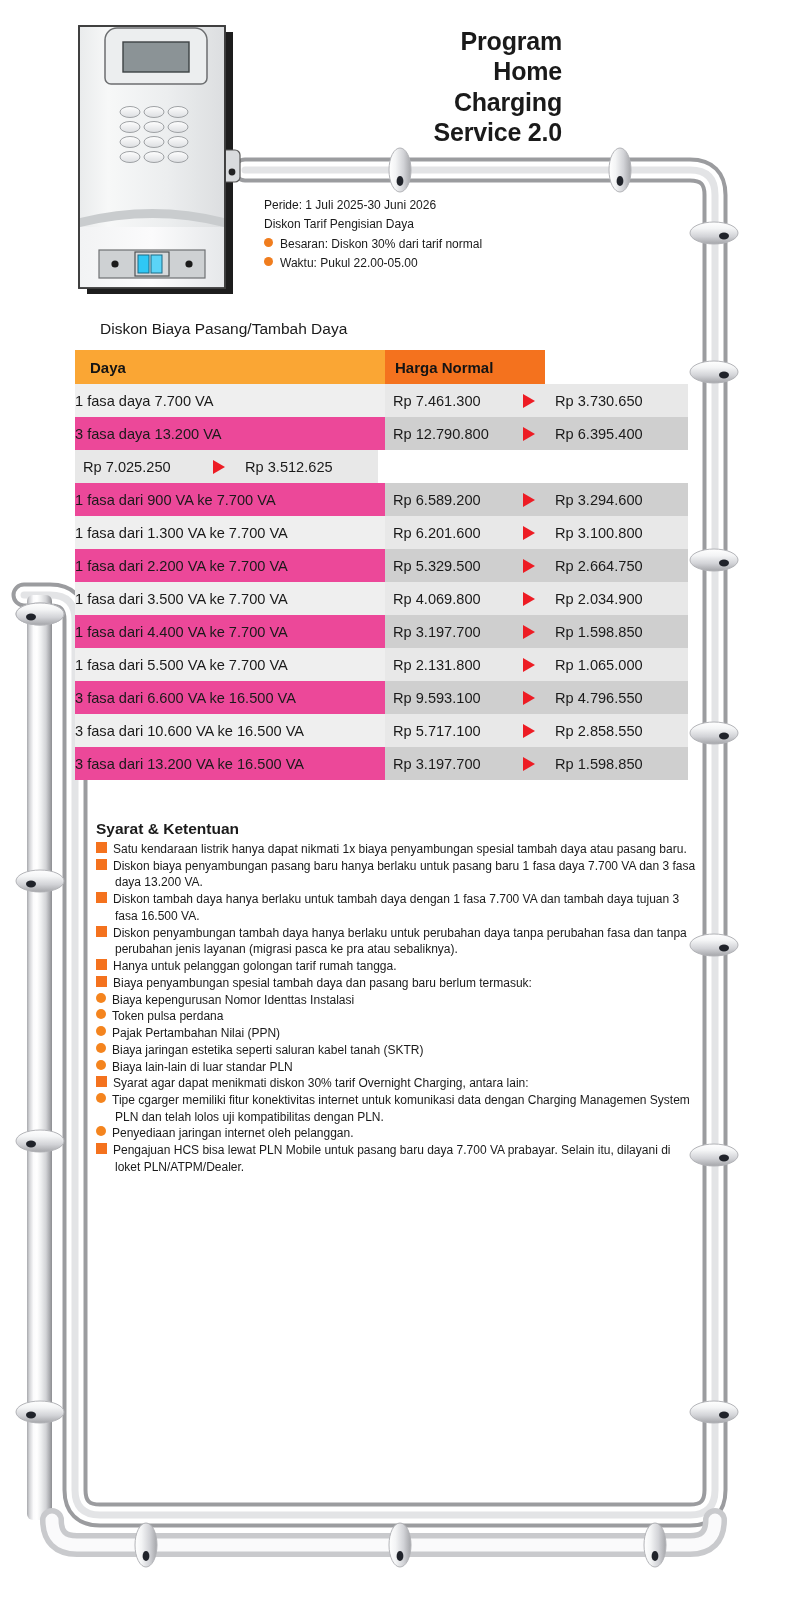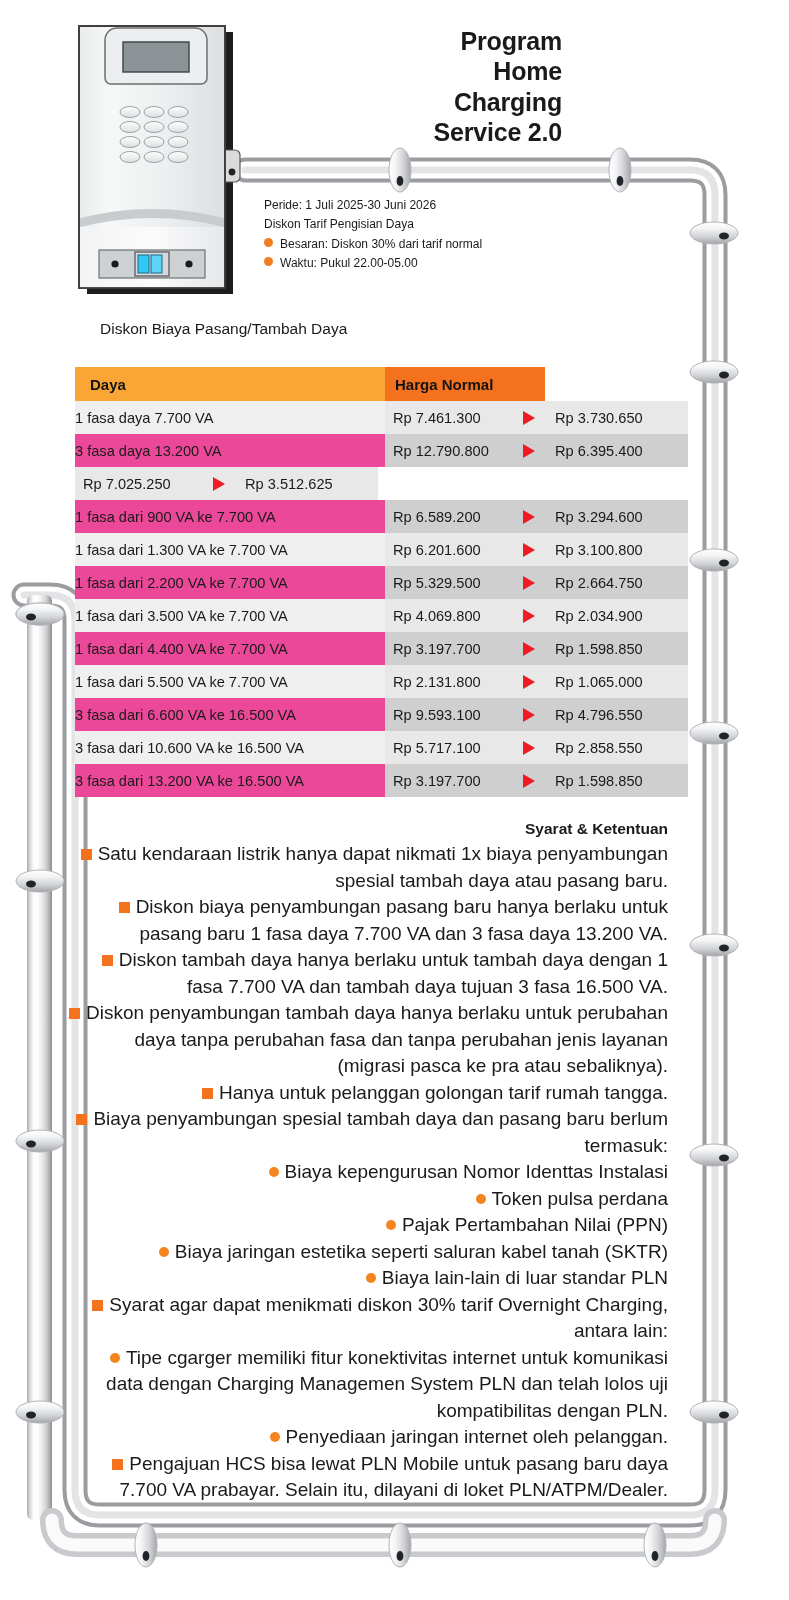--- a/index.html
+++ b/index.html
@@ -27,21 +27,21 @@
   .dot-o {
     display:inline-block; width:9px; height:9px; border-radius:50%;
     background:#F07D1E; margin-right:7px; flex:0 0 auto; position:relative; top:-1px;
   }
 
   
   #table-title {
     position:absolute; left:80px; top:320px;
     font-size:15.5px; font-weight:normal;margin-left:20px;
   }
-  #table { position:absolute; left:75px; top:367px; width:613px;text-align:right; }
+  #table { position:absolute; left:75px; top:350px; width:613px;text-align:right; }
   .thead { display:flex; height:34px; }
   .th { display:flex; align-items:center; font-size:15px; font-weight:bold; color:#141414; }
   .th-daya   { width:310px; background:#FAA634; padding-left:15px; }
   .th-normal { width:160px; background:#F4721E; padding-left:10px; }
   .th-promo  { width:143px; background:#F4721E; padding-left:8px;margin-top:40px; }
 
   .trow { display:flex; height:33px; align-items:stretch; }
   .trow .c-daya   { width:310px; display:flex; align-items:center; padding-left:0; font-size:14.6px; }
   .trow .c-normal { width:122px; display:flex; align-items:center; padding-left:8px; font-size:14.6px; }
   .trow .c-arrow  { width:44px; display:flex; align-items:center; justify-content:center; }
@@ -49,23 +49,23 @@
   .trow.odd  .c-daya { background:#efefef; }
   .trow.even .c-daya { background:#ec4899; }
   .trow.odd  .c-normal, .trow.odd  .c-arrow, .trow.odd  .c-promo { background:#e8e8e8; }
   .trow.even .c-normal, .trow.even .c-arrow, .trow.even .c-promo { background:#cfcfcf; }
   .tri {
     width:0;height:0;border-left:12px solid #ED1C24;
     border-top:7.5px solid transparent;border-bottom:7.5px solid transparent;
   }
 
   
-  #terms { position:absolute; left:68px; top:820px; width:600px;text-align:right; }
+  #terms { position:absolute; left:96px; top:820px; width:600px; }
   #terms h3 { font-size:15.5px; font-weight:bold; margin-bottom:3px; }
-  .t-item { font-size:19px; line-height:1.395; margin-bottom:0px; text-indent:-19px; padding-left:19px; }
+  .t-item { font-size:12px; line-height:1.395; margin-bottom:0px; text-indent:-19px; padding-left:19px; }
   .sq {
     display:inline-block; width:11px; height:11px; background:#F4721E;
     margin-right:6px; position:relative; top:0px;
   }
   .rd {
     display:inline-block; width:10px; height:10px; border-radius:50%; background:#F4841E;
     margin-right:6px; position:relative; top:-1px;
   }
 </style>
 </head>

